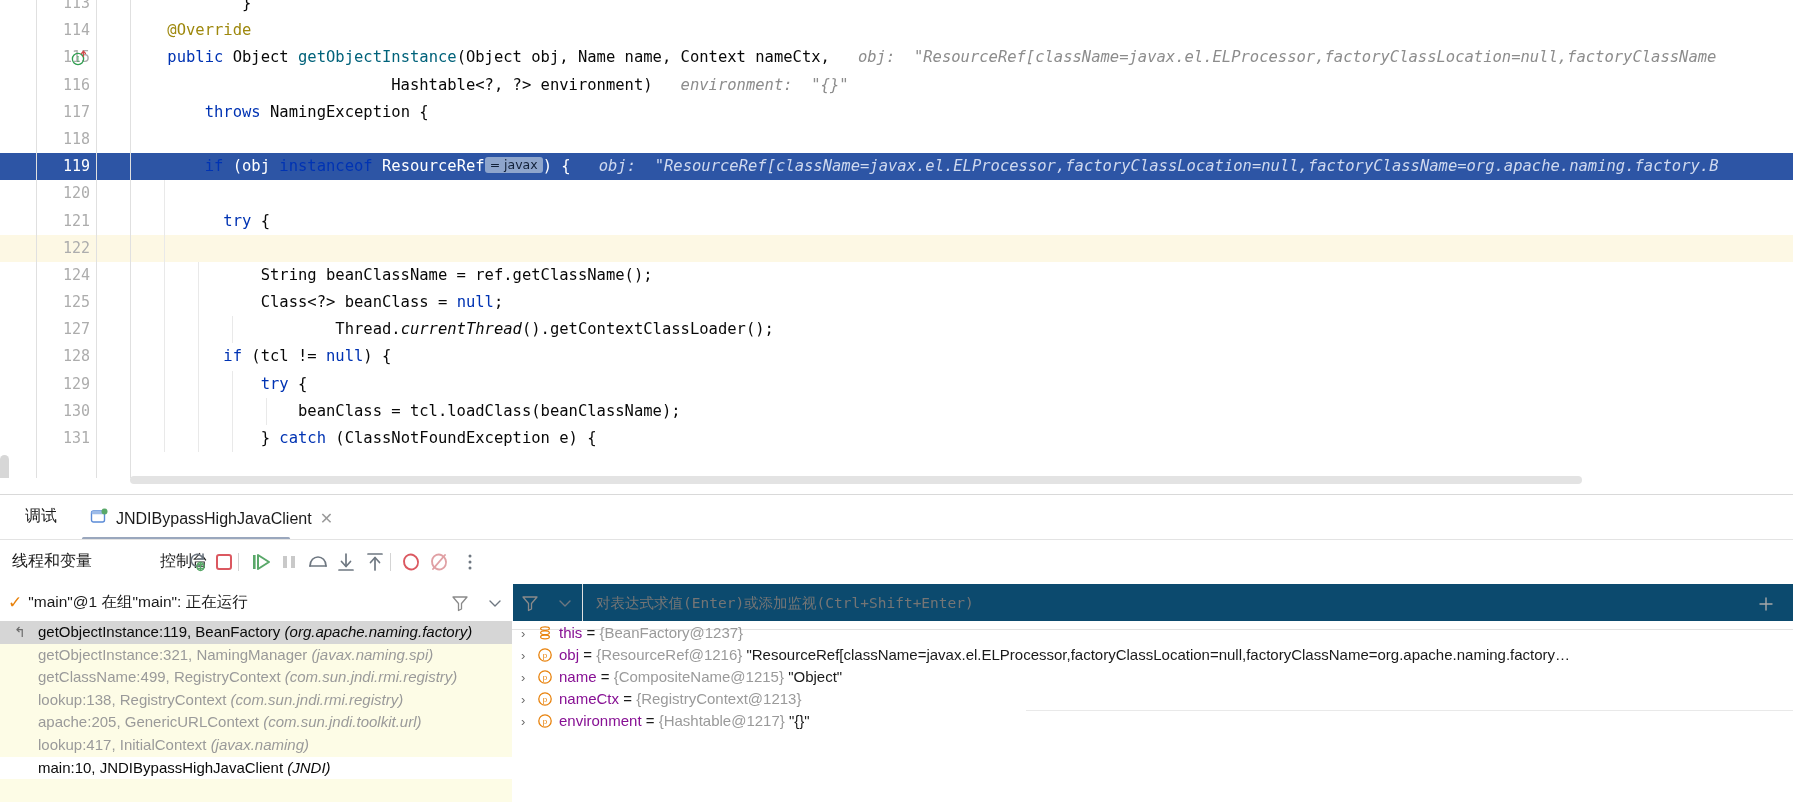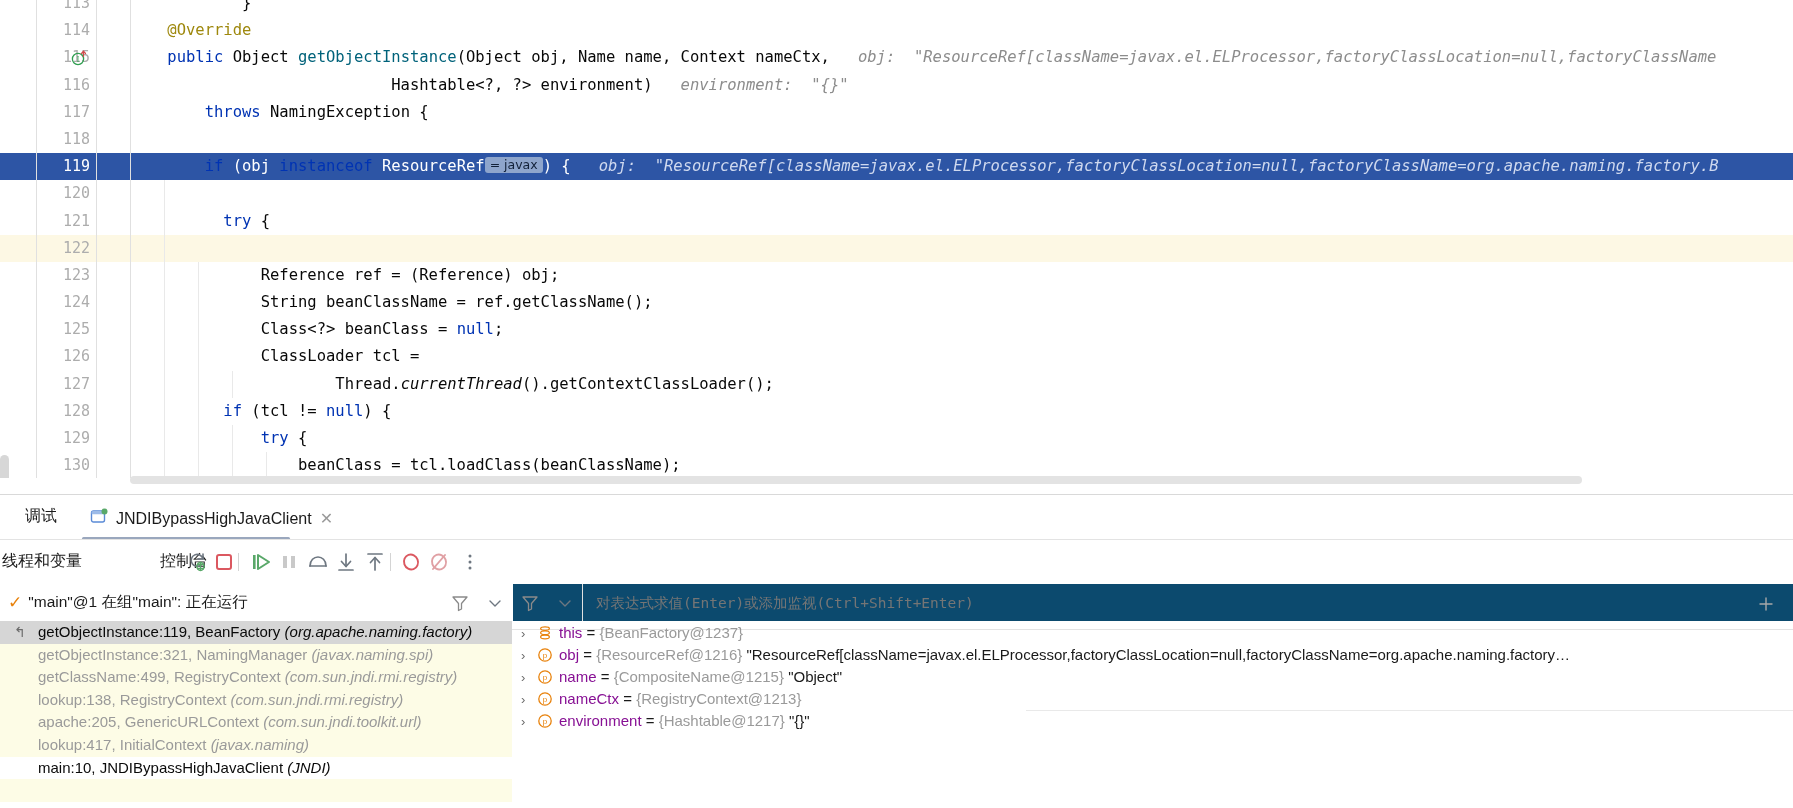--- a/index.html
+++ b/index.html
@@ -224,50 +224,34 @@
           <div class="code"><span>          </span><span class="kw">try </span><span>{</span></div>
         </div>
         <div class="row cur">
           <div class="gutter">122</div>
           <div class="gutter-sep"></div>
           <div class="indent-guide" style="left: 130px;"></div>
           <div class="indent-guide" style="left: 164px;"></div>
           <div class="code"></div>
         </div>
         <div class="row">
-          <div class="gutter">123</div>
-          <div class="gutter-sep"></div>
-          <div class="indent-guide" style="left: 130px;"></div>
-          <div class="indent-guide" style="left: 164px;"></div>
-          <div class="indent-guide" style="left: 198px;"></div>
-          <div class="code"><span>              Reference ref = (Reference) obj;</span></div>
-        </div>
-        <div class="row">
           <div class="gutter">124</div>
           <div class="gutter-sep"></div>
           <div class="indent-guide" style="left: 130px;"></div>
           <div class="indent-guide" style="left: 164px;"></div>
           <div class="indent-guide" style="left: 198px;"></div>
           <div class="code"><span>              String beanClassName = ref.getClassName();</span></div>
         </div>
         <div class="row">
           <div class="gutter">125</div>
           <div class="gutter-sep"></div>
           <div class="indent-guide" style="left: 130px;"></div>
           <div class="indent-guide" style="left: 164px;"></div>
           <div class="indent-guide" style="left: 198px;"></div>
           <div class="code"><span>              Class&lt;?&gt; beanClass = </span><span class="kw">null</span><span>;</span></div>
-        </div>
-        <div class="row">
-          <div class="gutter">126</div>
-          <div class="gutter-sep"></div>
-          <div class="indent-guide" style="left: 130px;"></div>
-          <div class="indent-guide" style="left: 164px;"></div>
-          <div class="indent-guide" style="left: 198px;"></div>
-          <div class="code"><span>              ClassLoader tcl =</span></div>
         </div>
         <div class="row">
           <div class="gutter">127</div>
           <div class="gutter-sep"></div>
           <div class="indent-guide" style="left: 130px;"></div>
           <div class="indent-guide" style="left: 164px;"></div>
           <div class="indent-guide" style="left: 198px;"></div>
           <div class="indent-guide" style="left: 232px;"></div>
           <div class="code"><span>                      Thread.</span><span class="ital">currentThread</span><span>().getContextClassLoader();</span></div>
         </div>
@@ -329,21 +313,21 @@
           </svg>
         </span>
         <span class="run-tab-label">JNDIBypassHighJavaClient</span>
         <span class="tab-close">✕</span>
       </div>
       <div class="run-tab-underline"></div>
       <div class="tabbar-underline"></div>
     </div>
 
     <div class="subtoolbar">
-      <div class="sub-tab" style="left:2px;">线程和变量</div>
+      <div class="sub-tab" style="left:12px;">线程和变量</div>
       <div class="sub-tab" style="left:160px;">控制台</div>
       <div class="sub-tab-underline"></div>
 
       <div class="tb-ico" style="left:186px;">
         <svg width="24" height="24" viewBox="0 0 24 24">
           <path d="M17 9a6 6 0 1 0-1.6 5.6" fill="none" stroke="#6e7781" stroke-width="1.6" stroke-linecap="round"></path>
           <path d="M17 4v5h-5" fill="none" stroke="#6e7781" stroke-width="1.6" stroke-linecap="round" stroke-linejoin="round"></path>
           <ellipse cx="14.5" cy="16.5" rx="3.6" ry="4" fill="none" stroke="#59a869" stroke-width="1.5"></ellipse>
           <path d="M11 14.5h7M11 18.5h7M14.5 12.5v8" stroke="#59a869" stroke-width="1.3"></path>
         </svg>

